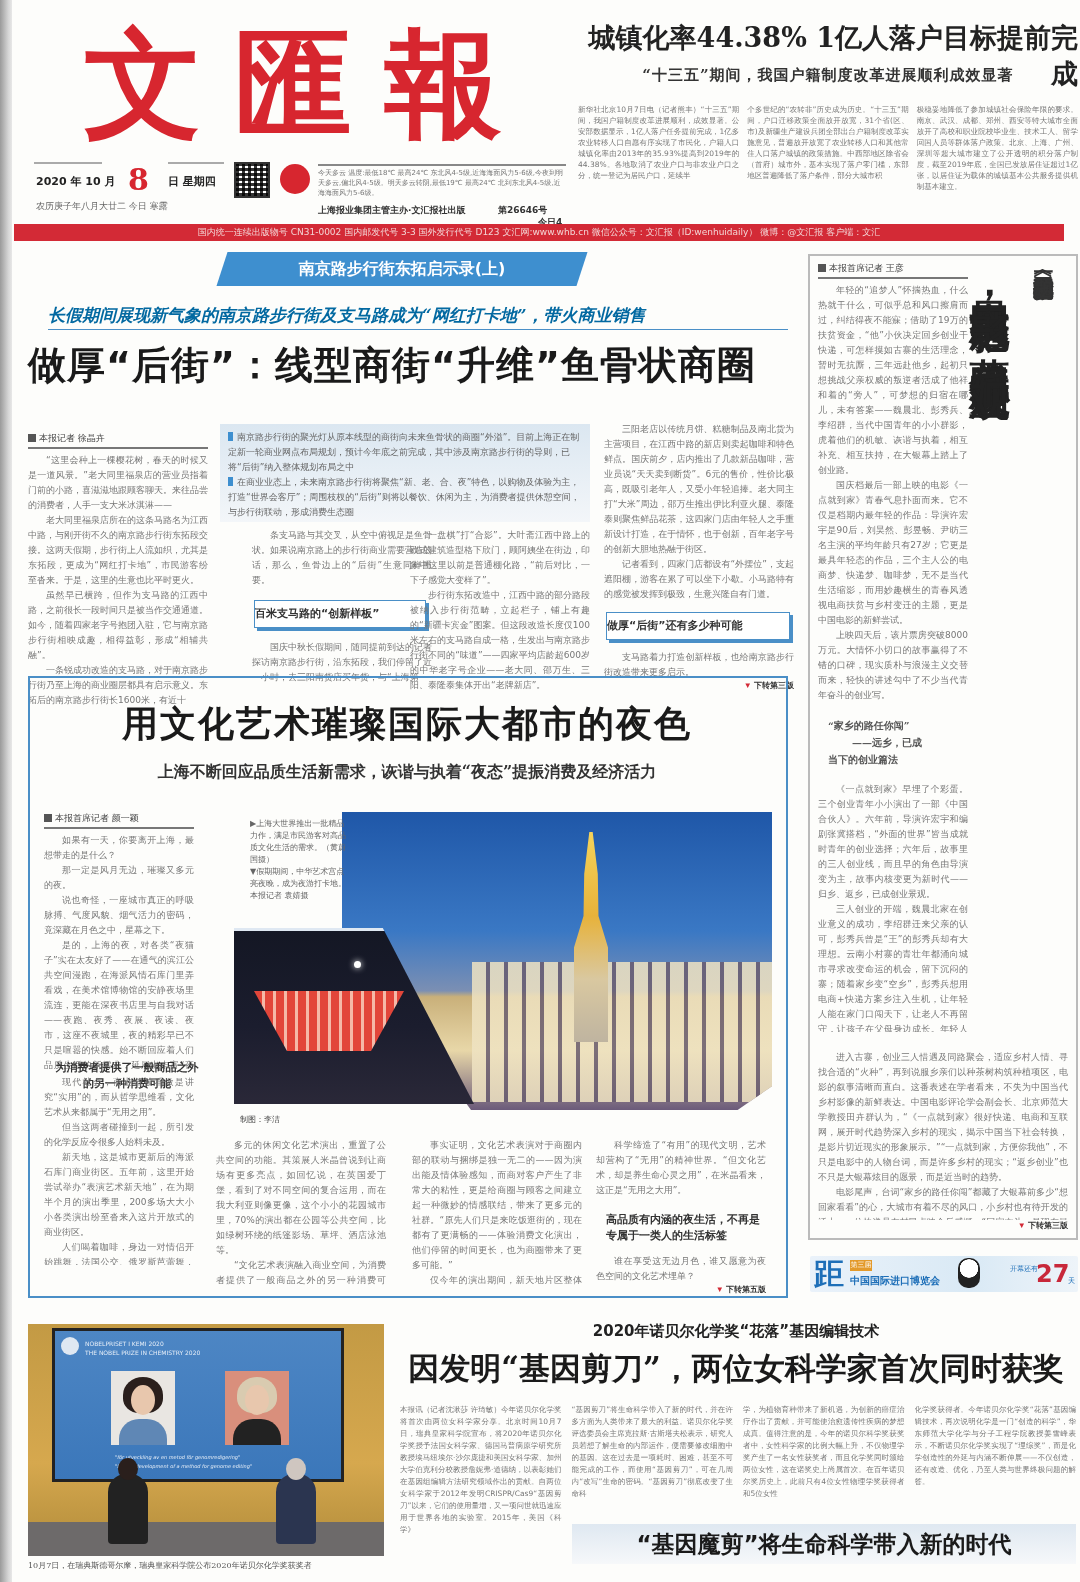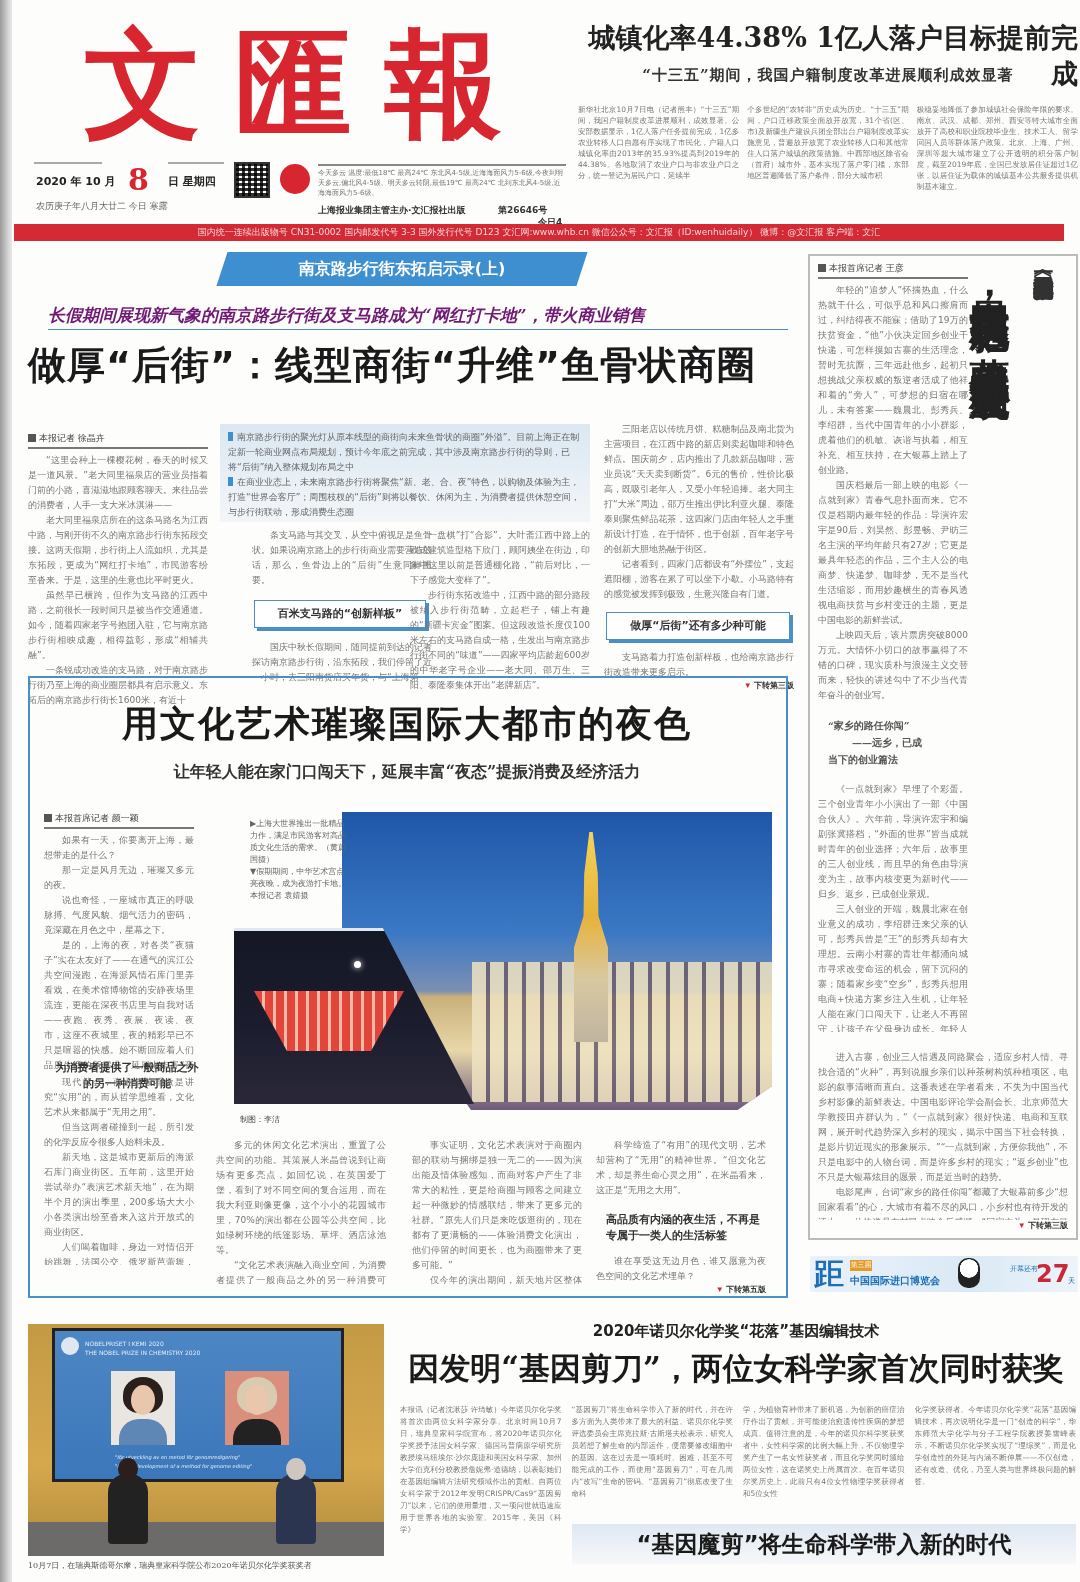--- a/index.html
+++ b/index.html
@@ -33,30 +33,30 @@
   .top-headline { left: 566px; top: 20px; width: 500px; text-align: right; font-family: "DejaVu Serif", serif; font-weight: bold; font-size: 27px; color: #222; }
   .top-sub { left: 566px; top: 66px; width: 500px; text-align: center; font-family: "DejaVu Serif", serif; font-weight: bold; font-size: 15px; color: #333; letter-spacing: 1px; }
   .top-cols { left: 566px; top: 104px; width: 500px; display: flex; gap: 8px; }
   .top-cols .body-text { flex: 1; font-size: 7.5px; line-height: 11px; }
 
   .redbar { left: 2px; top: 224px; width: 1050px; height: 17px; background: #d32a36; color: #f3d5d5; font-family: "DejaVu Sans", sans-serif; font-size: 9px; line-height: 17px; text-align: center; white-space: nowrap; overflow: hidden; }
 
   
   .kicker { left: 210px; top: 252px; width: 360px; height: 34px; background: #3e8fcf; transform: skewX(-18deg); }
   .kicker-text { left: 210px; top: 252px; width: 360px; height: 34px; text-align: center; line-height: 34px; font-family: "DejaVu Sans", sans-serif; font-weight: bold; font-size: 16px; color: #fff; }
-  .story-sub { left: 36px; top: 304px; width: 740px; font-family: "DejaVu Serif", serif; font-style: italic; font-weight: bold; font-size: 17px; color: #701a75; border-bottom: 1px solid #4a8fc7; padding-bottom: 2px; }
+  .story-sub { left: 36px; top: 304px; width: 740px; font-family: "DejaVu Serif", serif; font-style: italic; font-weight: bold; font-size: 17px; color: #0369a1; border-bottom: 1px solid #4a8fc7; padding-bottom: 2px; }
   .story-head { left: 16px; top: 340px; width: 770px; font-family: "DejaVu Sans", sans-serif; font-weight: bold; font-size: 38px; color: #1a1a1a; letter-spacing: 1px; }
 
   .ns-col1 { left: 16px; top: 432px; width: 180px; }
   .ns-summary { left: 208px; top: 424px; width: 370px; height: 98px; background: linear-gradient(180deg,#dbe7f1,#f3f6f9); padding: 6px 8px; font-family: "DejaVu Sans", sans-serif; font-size: 9px; line-height: 15px; color: #666; }
   .ns-summary .blue-sq { display: inline-block; width: 5px; height: 9px; background: #3e8fcf; margin-right: 4px; vertical-align: -1px; }
   .ns-col2 { left: 208px; top: 528px; width: 180px; margin-left: 32px; }
   .ns-col3 { left: 398px; top: 528px; width: 180px; }
   .ns-col4 { left: 592px; top: 422px; width: 190px; }
-  .subhead-box { height: 28px; border: 1px solid #4a8fc7; box-shadow: 3px 3px 0 #4a8fc7; text-align: center; line-height: 26px; font-family: "DejaVu Sans", sans-serif; font-weight: bold; font-size: 11px; color: #333; background: #fff; }
+  .subhead-box { height: 28px; border: 1px solid #4a8fc7; box-shadow: 3px 3px 0 #4a8fc7; text-align: left; line-height: 26px; font-family: "DejaVu Sans", sans-serif; font-weight: bold; font-size: 11px; color: #333; background: #fff; }
   .cont-note { font-family: Liberation Sans, sans-serif; font-size: 8px; font-weight: bold; color: #333; text-align: right; }
   .cont-note .tri { color: #d32a36; }
 
   
   .film-box { left: 796px; top: 254px; width: 270px; height: 986px; border: 2px solid #bbb; }
   .film-col { left: 806px; top: 262px; width: 150px; }
   .film-head-v { left: 950px; top: 268px; width: 56px; writing-mode: vertical-rl; font-family: "DejaVu Serif", serif; font-weight: bold; font-size: 40px; color: #222; line-height: 56px; letter-spacing: 2px; }
   .film-sub-v { left: 1014px; top: 262px; width: 36px; writing-mode: vertical-rl; font-family: "DejaVu Sans", sans-serif; font-weight: bold; font-size: 20px; color: #333; line-height: 36px; }
   .pull-quote { font-family: "DejaVu Serif", serif; font-weight: bold; font-size: 10px; color: #555; line-height: 17px; margin: 14px 0 14px 10px; }
   .film-bottom { left: 806px; top: 1050px; width: 250px; }
@@ -220,21 +220,21 @@
     <span class="expo-tag">第三届</span>
     <span class="expo-name">中国国际进口博览会</span>
     <span class="expo-panda"></span>
     <span class="expo-open">开幕还有</span>
     <span class="expo-num">27</span>
     <span class="expo-unit">天</span>
   </div>
 
   <div class="abs night-box"></div>
   <div class="abs night-head">用文化艺术璀璨国际大都市的夜色</div>
-  <div class="abs night-sub">让年轻人能在家门口闯天下，延展丰富“夜态”提振消费及经济活力</div>
+  <div class="abs night-sub">上海不断回应品质生活新需求，诙谐与执着“夜态”提振消费及经济活力</div>
   <div class="abs night-col1">
     <div class="byline"><span class="sq"></span><span>本报首席记者  颜一颖</span></div>
     <div class="body-text" style="height:236px;overflow:hidden;">
       <p>如果有一天，你要离开上海，最想带走的是什么？</p>
       <p>那一定是风月无边，璀璨又多元的夜。</p>
       <p>说也奇怪，一座城市真正的呼吸脉搏、气度风貌、烟气活力的密码，竟深藏在月色之中，星幕之下。</p>
       <p>是的，上海的夜，对各类“夜猫子”实在太友好了——在通气的滨江公共空间漫跑，在海派风情石库门里弄看戏，在美术馆博物馆的安静夜场里流连，更能在深夜书店里与自我对话——夜跑、夜秀、夜展、夜读、夜市，这座不夜城里，夜的精彩早已不只是喧嚣的快感。始不断回应着人们品质生活的新需求，延展出丰富“夜态”，提振消费及经济活力。而在文化艺术元素的添润与辅助下，持续地叮着，丰实入心。</p>
 
     </div>
   </div>

